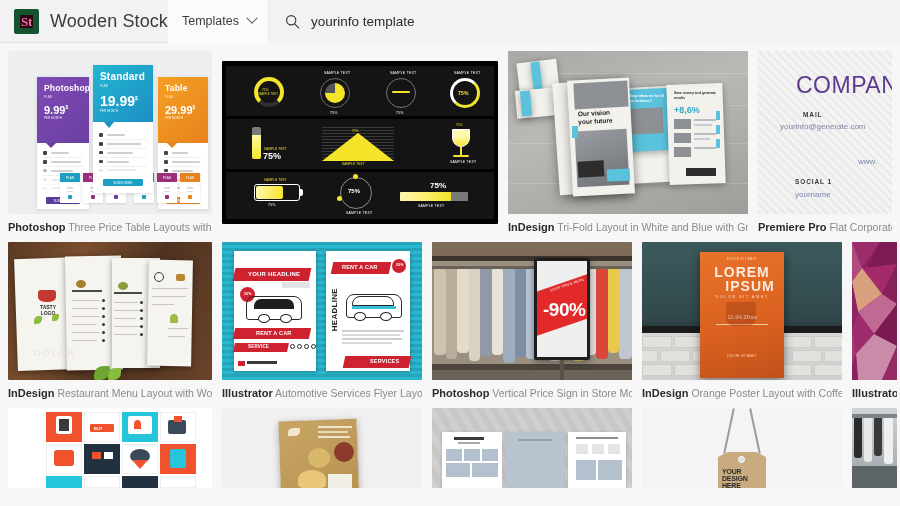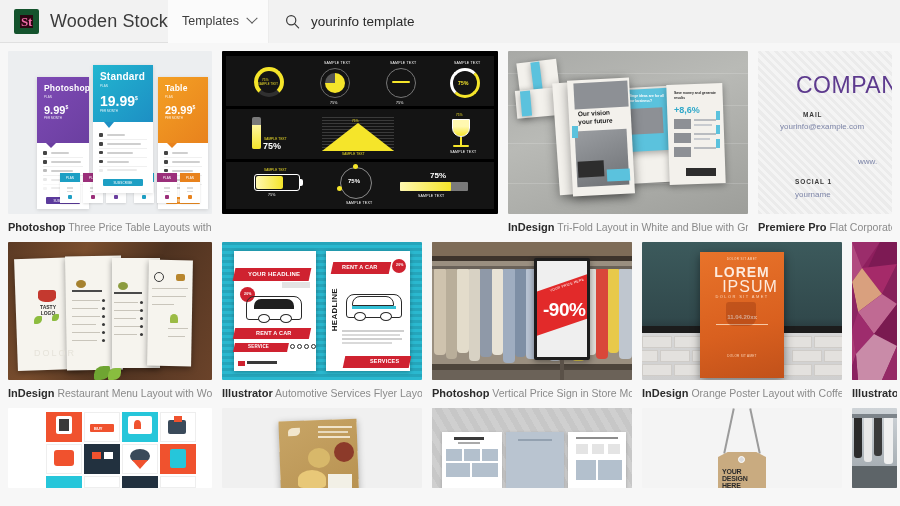--- a/index.html
+++ b/index.html
@@ -404,21 +404,21 @@
               <div class="mini-btn" style="background:#e8821d"></div>
             </div>
           </div>
       </div>
       <div class="caption">
         <b>Photoshop</b>
         <span>Three Price Table Layouts with Colorful Acc...</span>
       </div>
     </div>
 
-    <div class="card" style="width:276px;">
+    <div class="card" style="width:276px;justify-content:center;">
       <div class="thumb t-info" style="width:276px;height:163px;">
         <div class="info-band" style="top:5px;height:50px;"></div>
         <div class="info-band" style="top:58px;height:50px;"></div>
         <div class="info-band" style="top:111px;height:47px;"></div>
 
         <div class="ring" style="left:32px;top:16px;width:30px;height:30px;border:4px solid #f5e52a;border-bottom-color:#303030;"></div>
         <div class="ylabel" style="left:40px;top:27px;">75%</div>
         <div class="ylabel" style="left:36px;top:32px;font-size:2.6px;">SAMPLE TEXT</div>
 
         <div class="wlabel" style="left:102px;top:10px;">SAMPLE TEXT</div>
@@ -517,21 +517,21 @@
       <div class="caption">
         <b>InDesign</b>
         <span>Tri-Fold Layout in White and Blue with Gray A...</span>
       </div>
     </div>
 
     <div class="card" style="width:134px;">
       <div class="thumb t-company" style="width:134px;height:163px;">
         <div class="co-title" style="left:38px;top:21px;">COMPANY</div>
         <div class="co-lbl" style="left:45px;top:60px;">MAIL</div>
-        <div class="co-val" style="left:22px;top:71px;">yourinfo@example.com</div>
+        <div class="co-val" style="left:22px;top:71px;">yourinfo@generate.com</div>
         <div class="co-val" style="left:100px;top:106px;">www.</div>
         <div class="co-lbl" style="left:37px;top:127px;">SOCIAL 1</div>
         <div class="co-val" style="left:37px;top:139px;">yourname</div>
       </div>
       <div class="caption">
         <b>Premiere Pro</b>
         <span>Flat Corporate Ti</span>
       </div>
     </div>
   </div>
@@ -696,21 +696,21 @@
         <div class="brick" style="left:150px;top:108px;width:30px;height:12px;"></div>
         <div class="brick" style="left:182px;top:108px;width:30px;height:12px;"></div>
         <div class="brick" style="left:0;top:122px;width:30px;height:12px;"></div>
         <div class="brick" style="left:32px;top:122px;width:30px;height:12px;"></div>
         <div class="brick" style="left:64px;top:122px;width:30px;height:12px;"></div>
         <div class="brick" style="left:140px;top:122px;width:30px;height:12px;"></div>
         <div class="brick" style="left:172px;top:122px;width:30px;height:12px;"></div>
         <div class="poster" style="left:58px;top:10px;width:84px;height:126px;"></div>
         <div class="p-txt" style="left:58px;top:15px;width:84px;font-size:3px;letter-spacing:.4px;">DOLOR SIT AMET</div>
         <div class="p-txt" style="left:58px;top:22px;width:84px;font-size:14px;font-weight:bold;letter-spacing:1px;color:#fdeadd;">LOREM</div>
-        <div class="p-txt" style="left:58px;top:36px;width:100px;font-size:16px;font-weight:normal;letter-spacing:1px;color:#fdeadd;">IPSUM</div>
+        <div class="p-txt" style="left:58px;top:36px;width:100px;font-size:14px;font-weight:bold;letter-spacing:1px;color:#fdeadd;">IPSUM</div>
         <div class="p-txt" style="left:58px;top:52px;width:84px;font-size:4px;letter-spacing:1.4px;">DOLOR SIT AMET</div>
         <div class="p-txt" style="left:58px;top:72px;width:84px;font-size:6px;font-weight:bold;color:#fde2cf;">11.04.20xx</div>
         <div style="position:absolute;left:74px;top:82px;width:52px;height:1px;background:#f6c9a6;"></div>
         <div class="p-txt" style="left:58px;top:112px;width:84px;font-size:3px;letter-spacing:.3px;">DOLOR SIT AMET</div>
         <div style="position:absolute;left:84px;top:60px;width:30px;height:24px;background:rgba(140,50,15,.35);border-radius:3px 3px 8px 8px;"></div>
       </div>
       <div class="caption">
         <b>InDesign</b>
         <span>Orange Poster Layout with Coffee Cup ...</span>
       </div>

